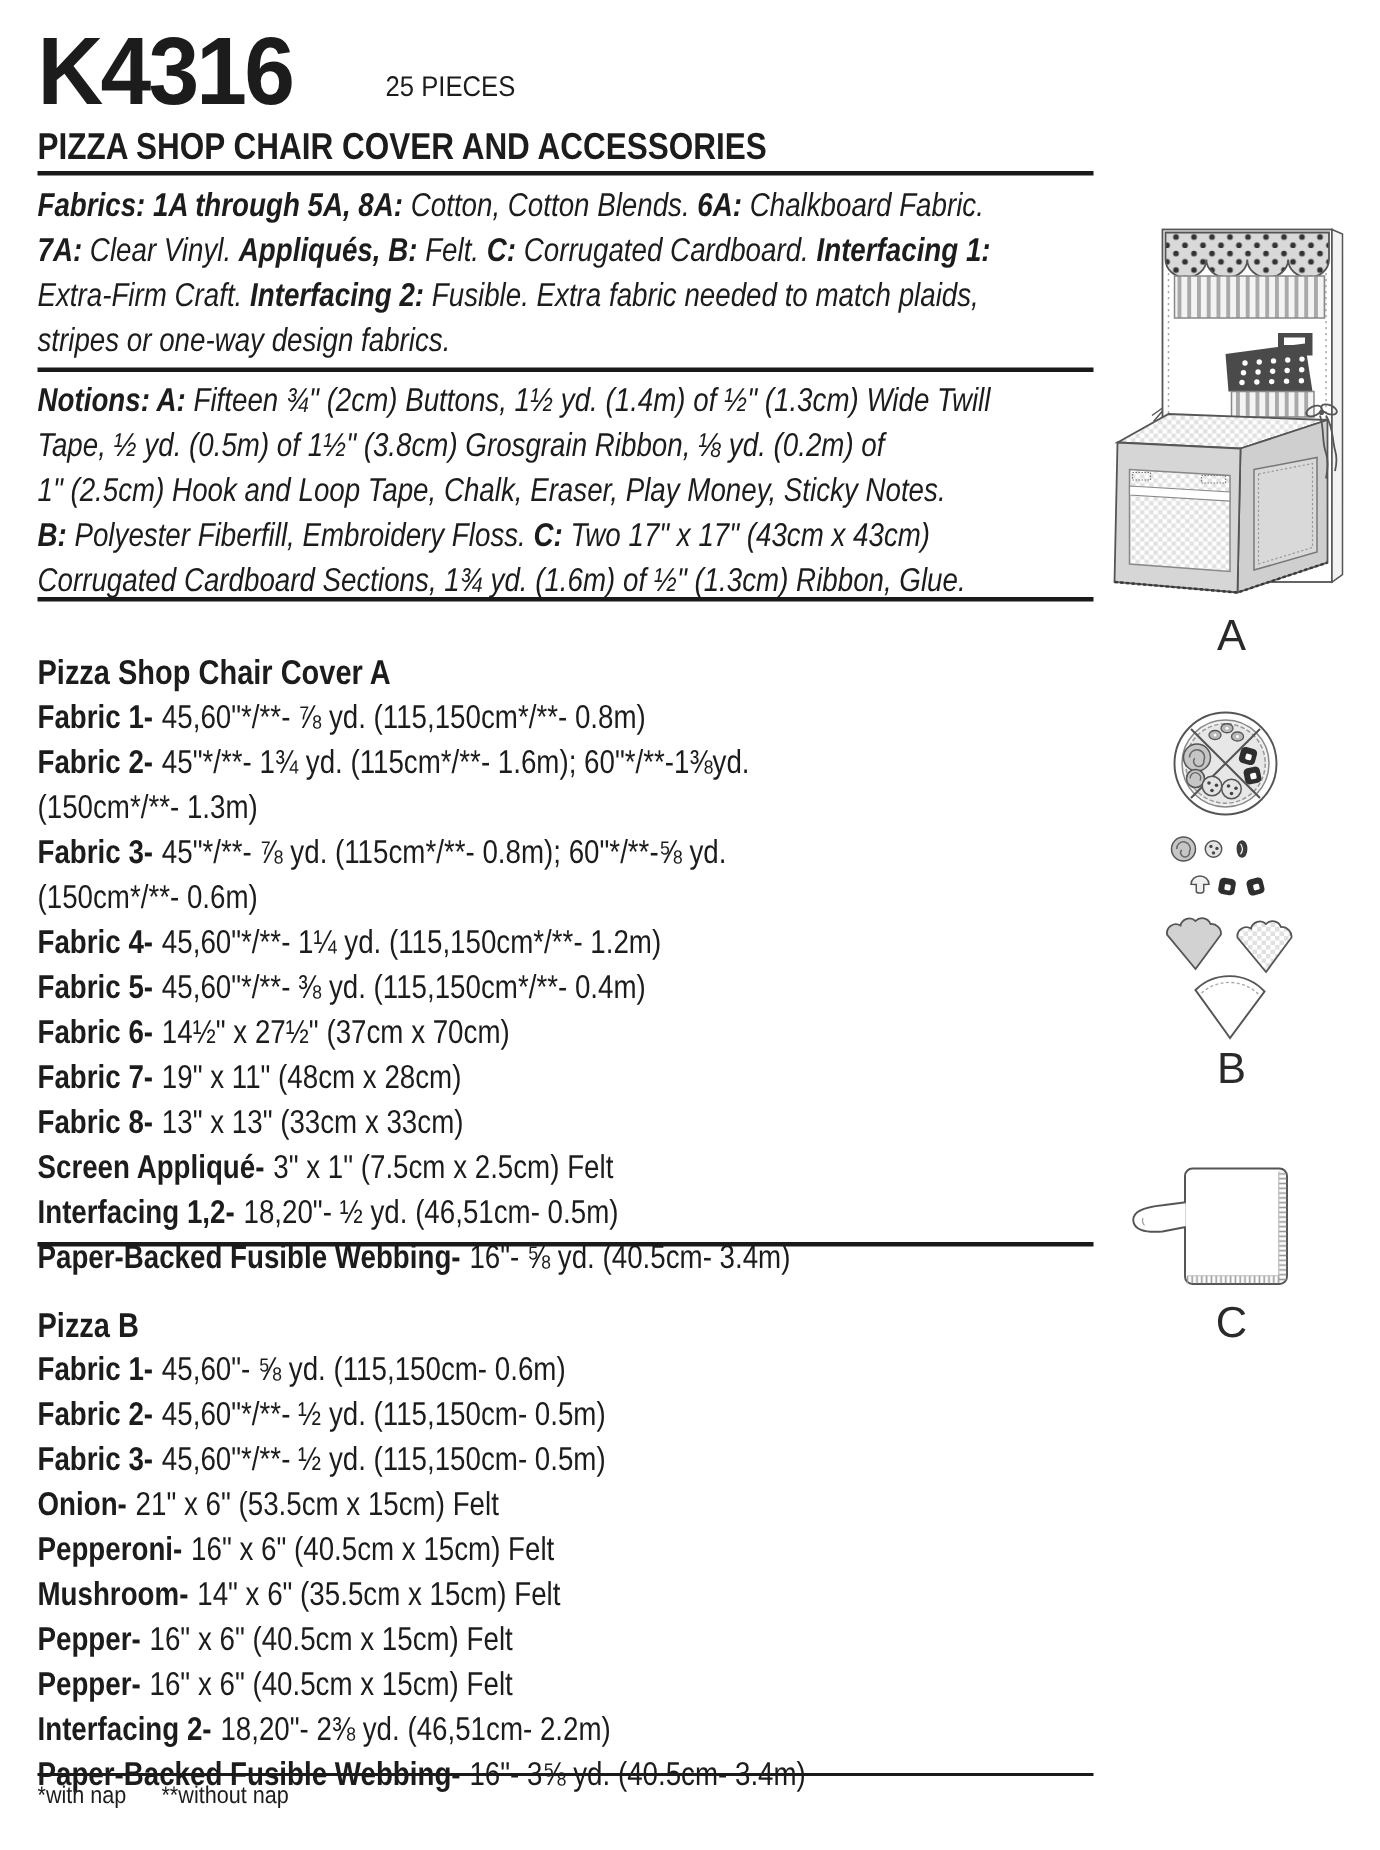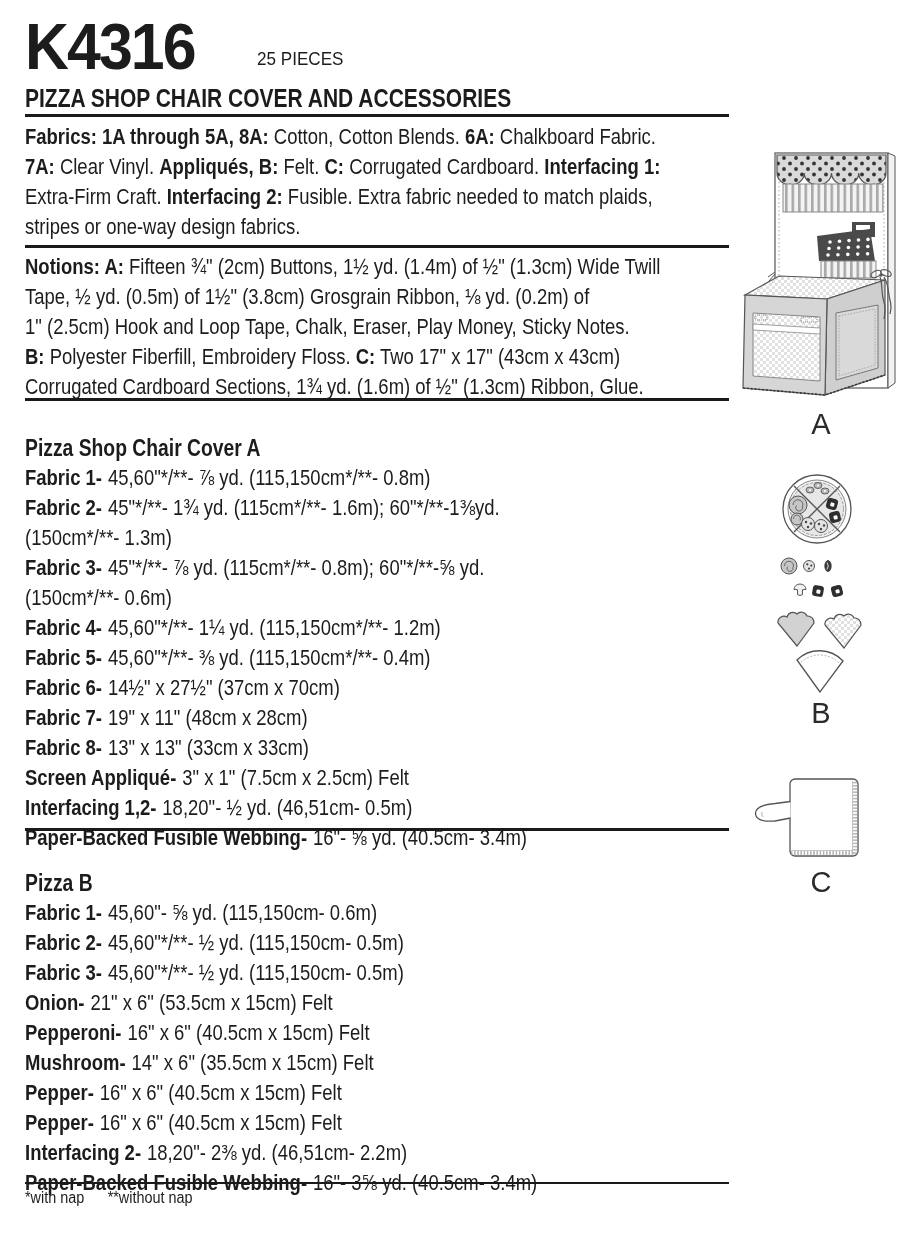--- a/index.html
+++ b/index.html
@@ -12,21 +12,21 @@
   .cx{transform:scaleX(0.84);transform-origin:0 0;white-space:nowrap;}
   .pattern-number{
     position:absolute;left:25px;top:10px;font-size:64px;font-weight:bold;
     letter-spacing:-2px;transform:scaleX(0.95);transform-origin:0 0;
   }
   .pieces{position:absolute;left:257px;top:48px;font-size:19px;letter-spacing:0;
     transform:scaleX(0.9);transform-origin:0 0;}
   .main-title{position:absolute;left:25px;top:84px;font-size:25px;font-weight:bold;}
   .rule{position:absolute;left:25px;width:704px;height:3px;background:#1a1a1a;}
   .rule.thin{height:2px;}
-  .para{position:absolute;left:25px;}
+  .para{position:absolute;left:25px;font-style:italic;}
   .line{font-size:22px;line-height:30px;height:30px;}
   .line b{font-weight:bold;}
   .section{position:absolute;left:25px;margin-top:33px;}
   .sec-heading{font-size:23px;font-weight:bold;line-height:30px;height:30px;}
   .item .val{margin-left:7px;}
   .footer{position:absolute;left:25px;top:1189px;font-size:16px;display:flex;gap:26px;
     transform:scaleX(0.9);transform-origin:0 0;}
   .fig-label{position:absolute;left:792px;width:58px;text-align:center;font-size:29px;color:#2a2a2a;}
   svg{position:absolute;}
 </style>

